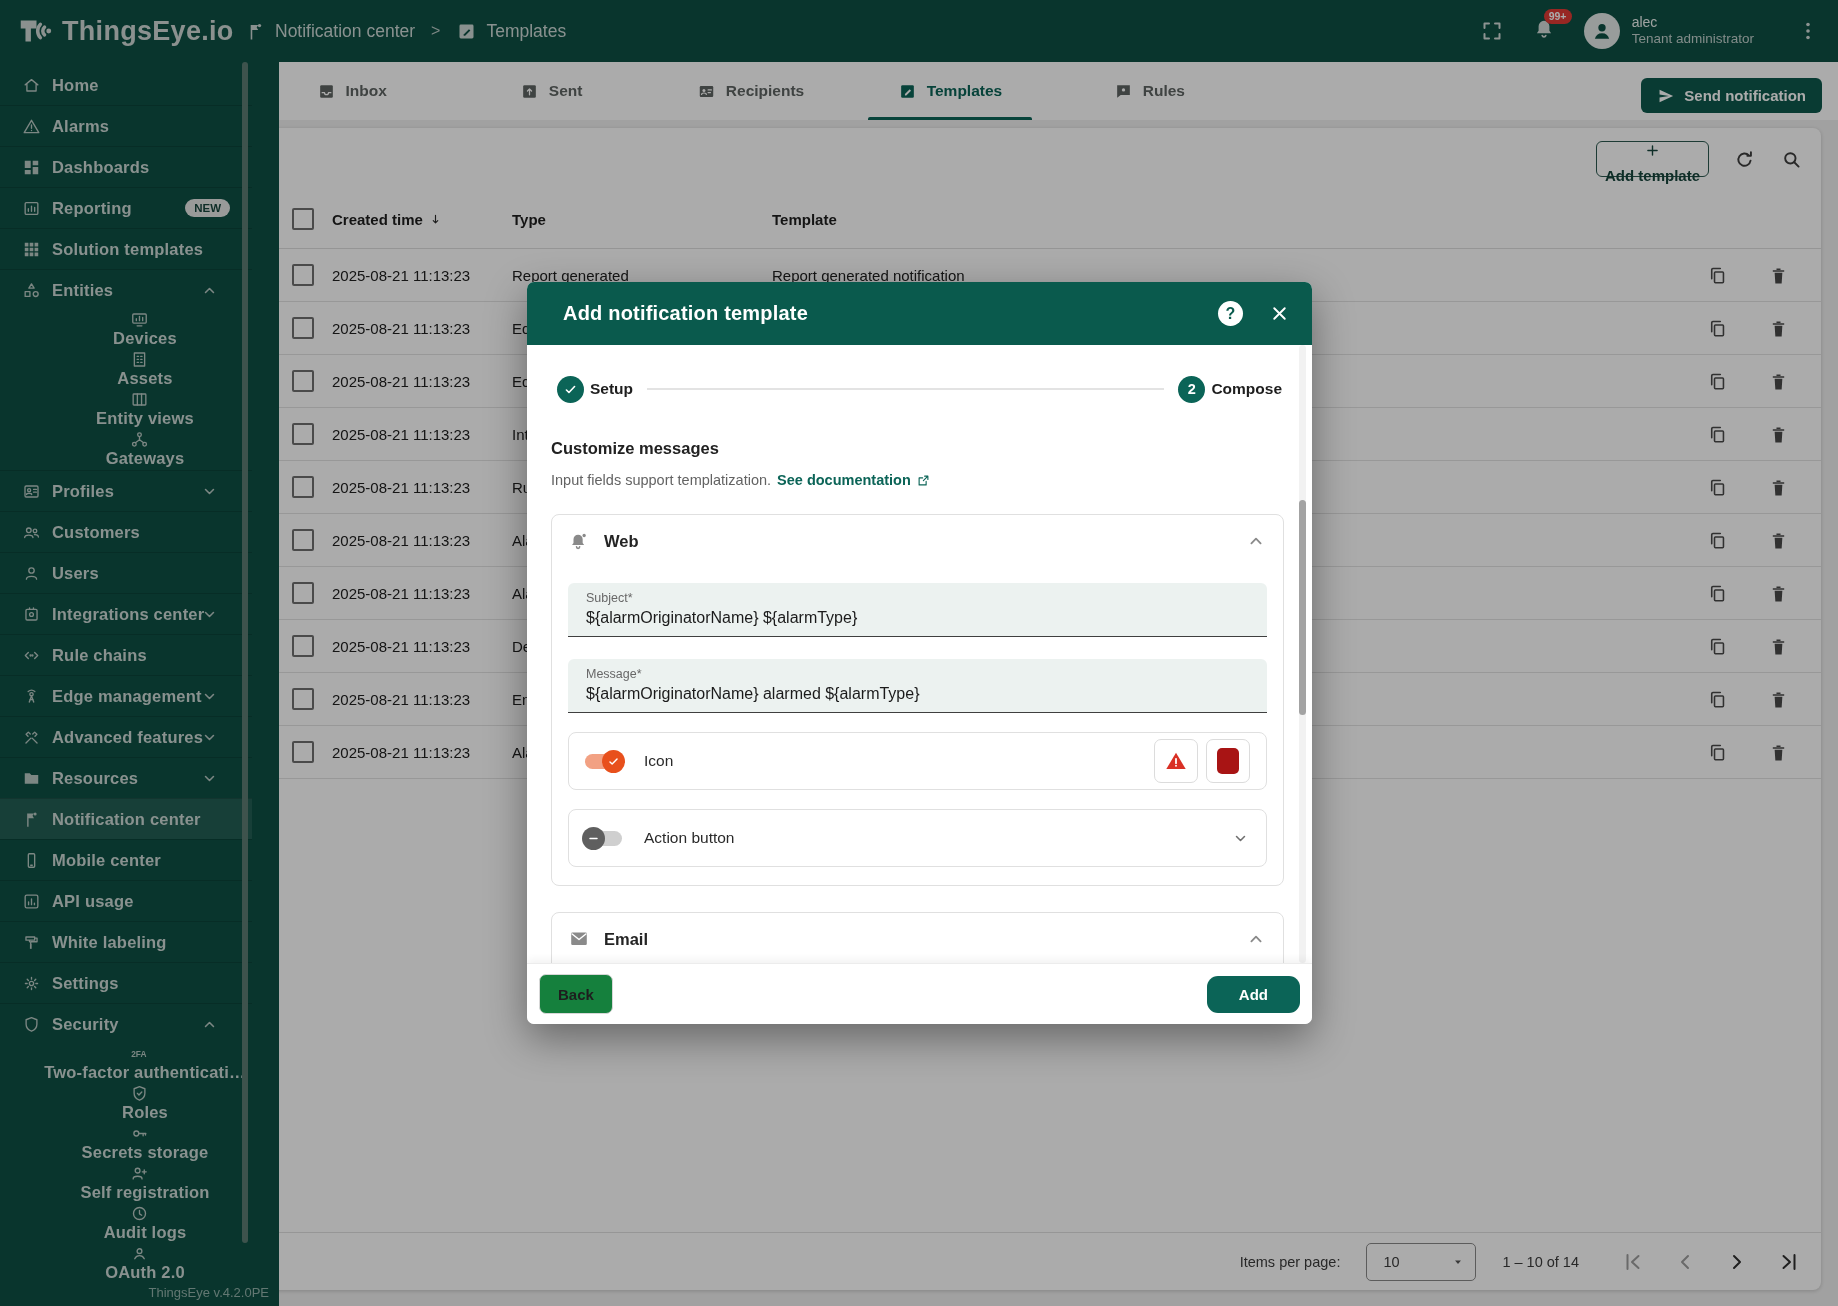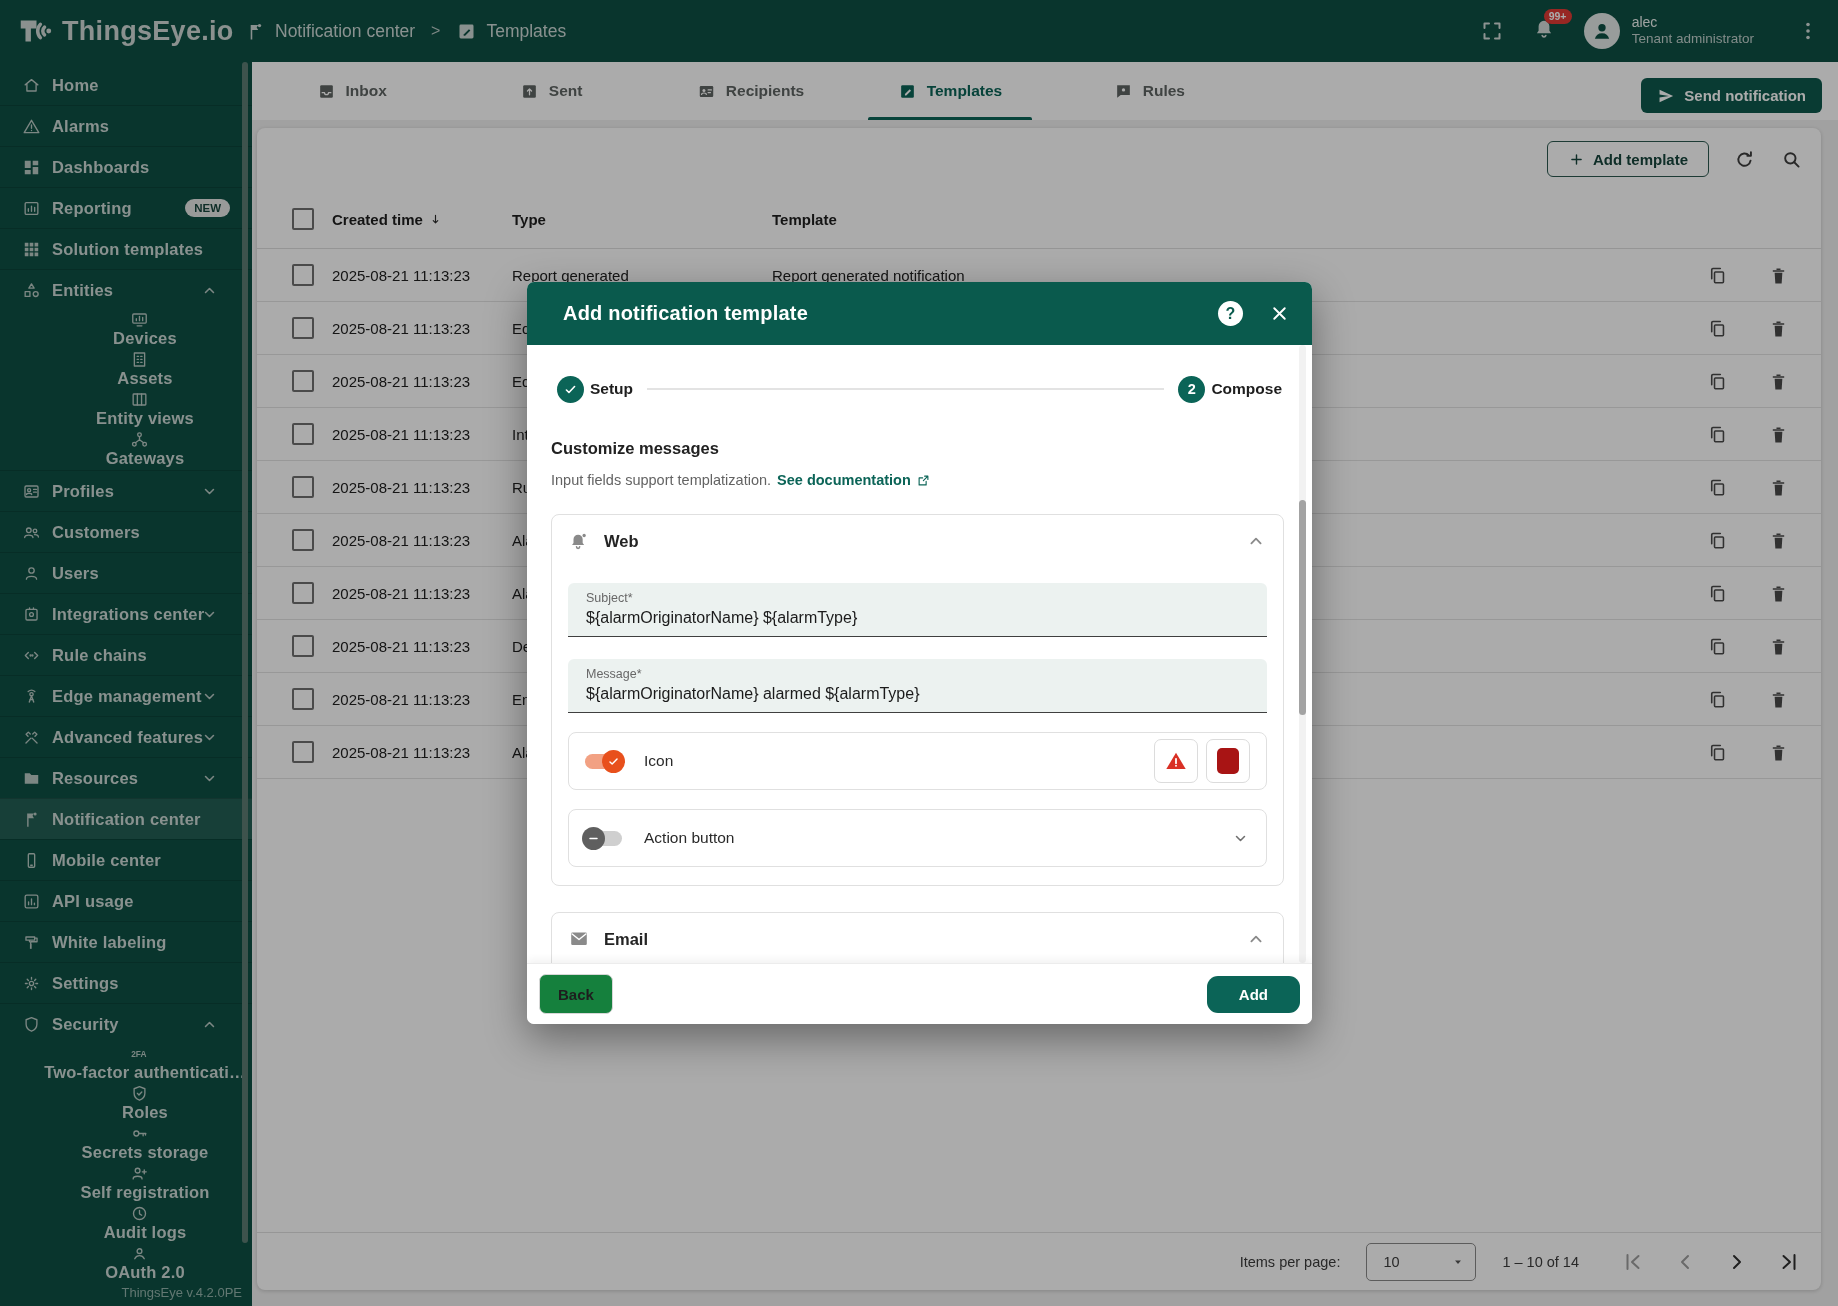--- a/index.html
+++ b/index.html
@@ -21,21 +21,21 @@
   .fullscreen-wrap{margin-right:28px;}
   .bell-wrap{position:relative;margin-right:28px;}
   .badge{position:absolute;top:-8px;left:12px;background:#e23b35;color:#fff;font-size:10.5px;font-weight:bold;border-radius:9px;padding:2px 5px;line-height:1;}
   .avatar{width:36px;height:36px;border-radius:50%;background:#e3e9e7;display:flex;align-items:center;justify-content:center;margin-right:12px;}
   .avatar .ic{width:26px;height:26px;color:var(--teal);}
   .userblock{margin-right:42px;line-height:1.25;}
   .user-name{font-size:14px;color:#eef3f1;}
   .user-role{font-size:13.5px;color:#c2d1cd;}
 
   
-  .sidebar{position:absolute;left:0;top:62px;width:252px;height:1244px;background:var(--teal);z-index:9;}
+  .sidebar{position:absolute;left:0;top:62px;width:252px;height:1244px;background:var(--teal);z-index:9;padding-left:27px;}
   .side-items{position:absolute;left:0;top:3px;width:252px;}
   .side-item{height:40px;display:flex;align-items:center;padding-left:22px;position:relative;color:#ccd9d5;cursor:pointer;}
   .side-item:not(.sub){border-top:1px solid rgba(0,0,0,0.16);}
   .side-item:first-child{border-top:none;}
   .side-item .ic{width:19px;height:19px;margin-right:11px;color:#b9c9c4;}
   .side-item.sub{padding-left:38px;flex-direction:column;}
   .side-item.active{background:rgba(255,255,255,0.09);}
   .side-label{font-size:16.5px;font-weight:600;letter-spacing:.2px;white-space:nowrap;}
   .side-badge{position:absolute;right:22px;background:#e4e6e5;color:#17453c;font-size:11.5px;font-weight:bold;border-radius:10px;padding:3px 9px;}
   .side-chev{position:absolute;right:22px;width:16px;height:16px;color:#c2d0cc;}
@@ -48,21 +48,21 @@
   .tabs{display:flex;width:997px;}
   .tab{flex:1 1 0;display:flex;align-items:center;justify-content:center;gap:10px;font-size:15.5px;font-weight:600;color:#5f6563;position:relative;cursor:pointer;}
   .tab .ic{width:19px;height:19px;}
   .tab.active{color:var(--teal-accent);}
   .tab.active .underline{position:absolute;left:18px;right:18px;bottom:0;height:3px;background:var(--teal-accent);border-radius:2px 2px 0 0;}
   .send-btn{position:absolute;right:16px;top:16px;height:35px;background:#0e584c;color:#fff;border:none;border-radius:6px;font-family:inherit;font-size:15px;font-weight:bold;display:flex;align-items:center;gap:9px;padding:0 16px;cursor:pointer;}
   .send-btn .ic{width:18px;height:18px;color:#fff;}
 
   .card{position:absolute;left:5px;top:66px;width:1564px;height:1162px;background:#fff;border-radius:8px;box-shadow:0 1px 4px rgba(0,0,0,0.18);}
   .card-toolbar{height:62px;display:flex;align-items:center;justify-content:flex-end;gap:24px;padding-right:18px;}
-  .add-template-btn{height:36px;border:1px solid #2c5950;color:#17453c;background:transparent;border-radius:6px;font-family:inherit;font-size:15px;font-weight:600;display:flex;align-items:center;gap:8px;padding:0 20px;cursor:pointer;}
+  .add-template-btn{height:36px;border:1px solid #2c5950;color:#17453c;background:transparent;border-radius:6px;font-family:inherit;font-size:15px;font-weight:600;display:flex;align-items:center;gap:8px;padding:0 8px;cursor:pointer;flex-direction:column;}
   .add-template-btn .ic{width:17px;height:17px;}
   .tool-icon{width:23px;height:23px;color:#3e3e3e;cursor:pointer;}
 
   .tgrid{display:grid;grid-template-columns:40px 180px 260px 1fr 56px 66px;align-items:center;padding:0 10px 0 35px;}
   .thead{height:58px;border-bottom:1px solid #dedede;font-size:15px;font-weight:bold;color:#1f1f1f;}
   .th-created{display:flex;align-items:center;gap:4px;}
   .sort-icon{width:17px;height:17px;color:#2c2c2c;}
   .trow{height:52px;border-bottom:1px solid #e3e3e3;font-size:15px;color:#212121;}
   .cb{width:18px;height:18px;border:2px solid #6f6f6f;border-radius:2px;display:inline-block;cursor:pointer;}
   .row-icon{width:21px;height:21px;color:#4a4a4a;cursor:pointer;margin:0 auto;}

